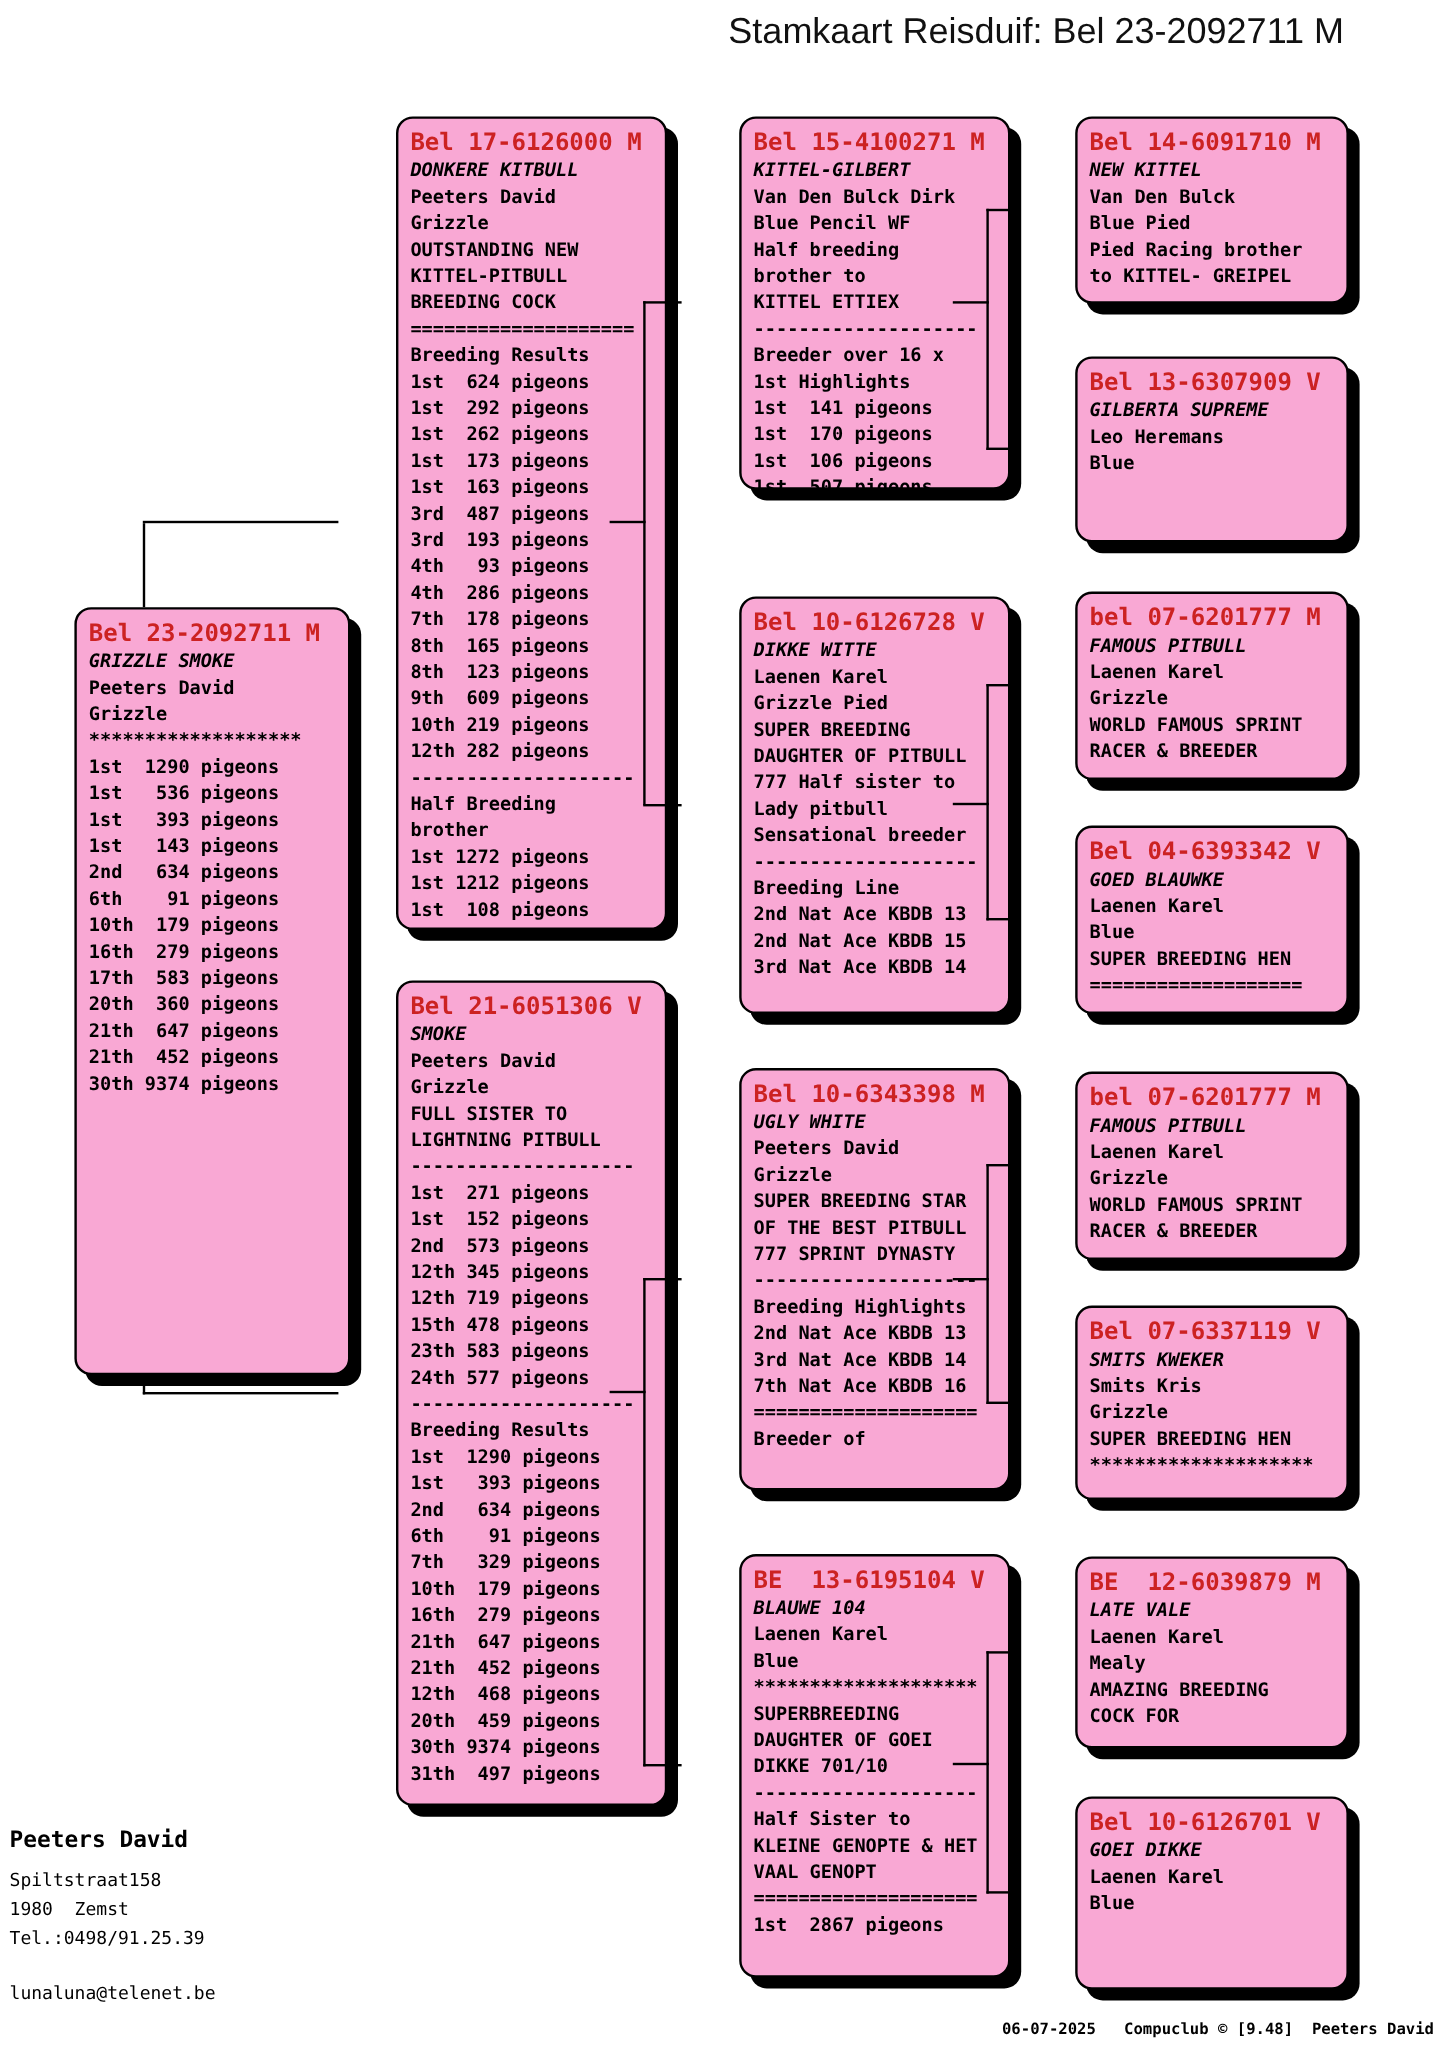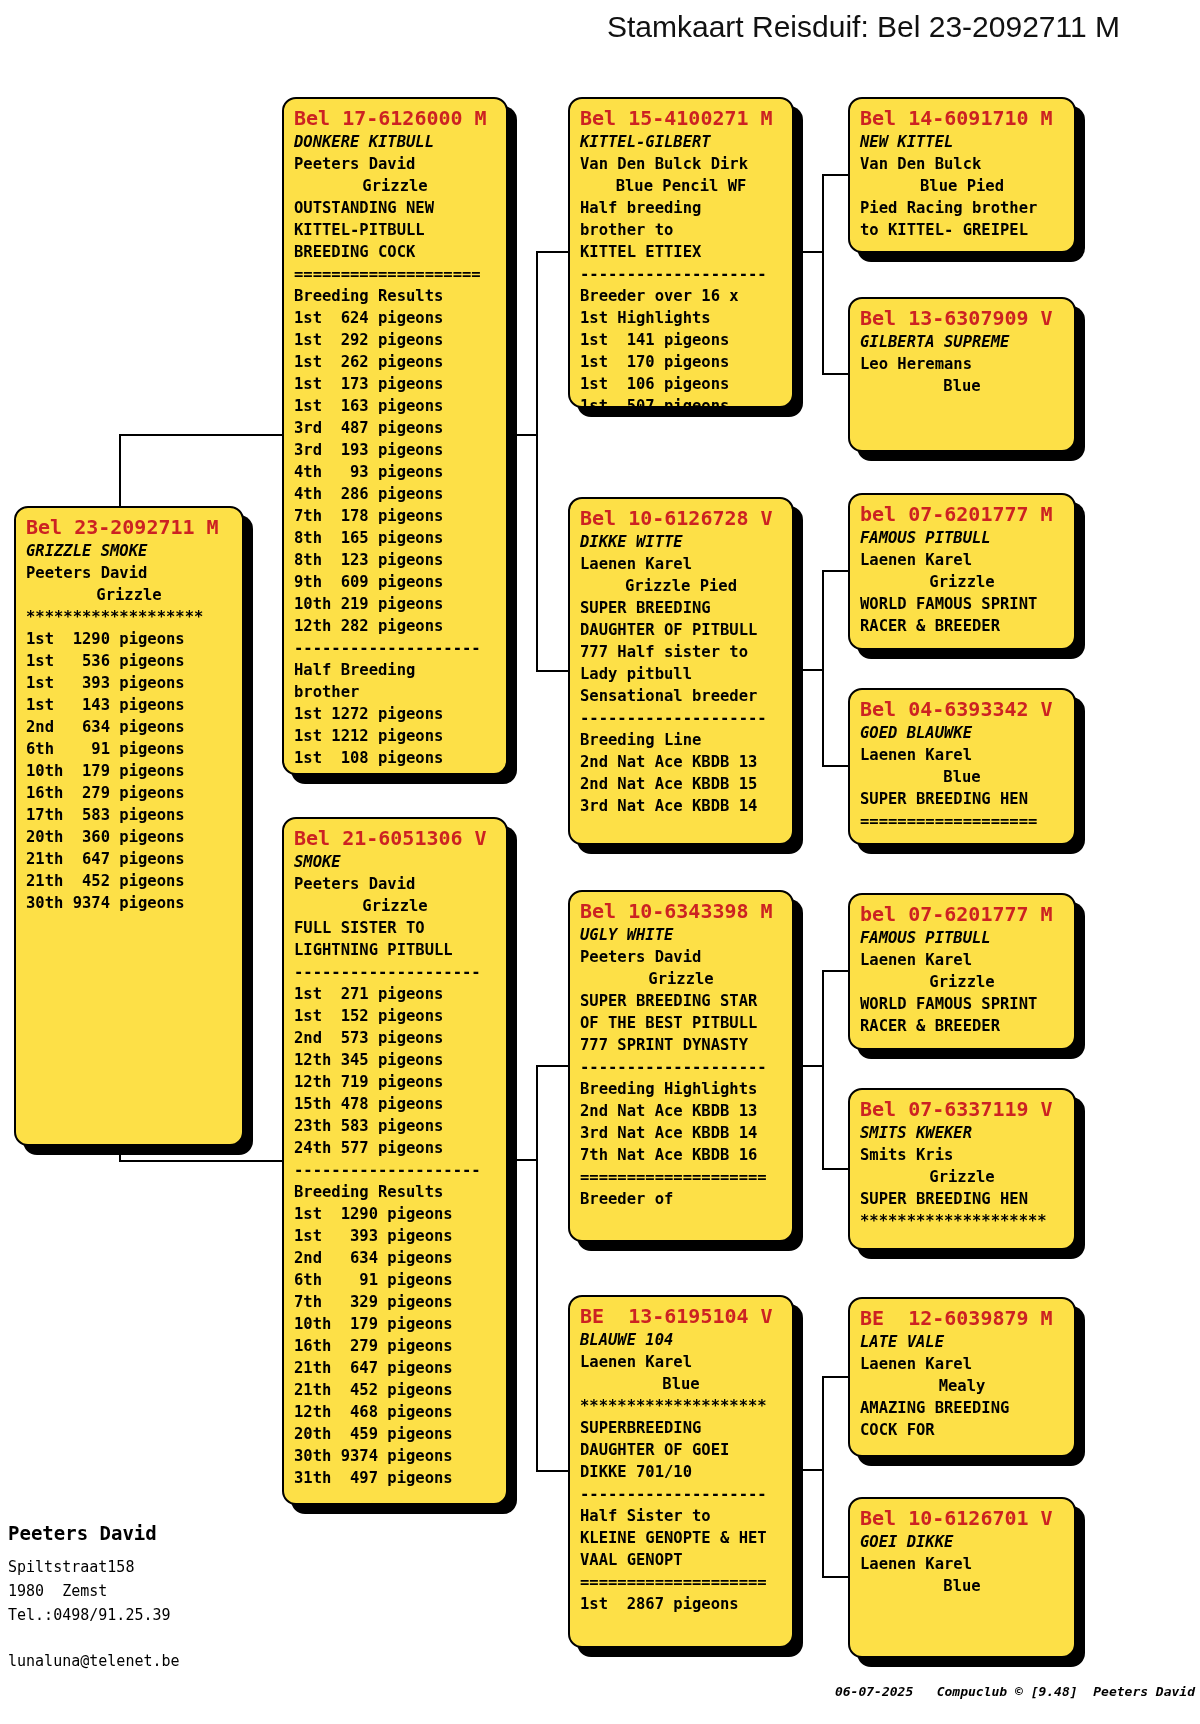--- a/index.html
+++ b/index.html
@@ -1,32 +1,32 @@
 <!DOCTYPE html>
 <html><head>
 <meta charset="utf-8">
 <style>
   html,body{margin:0;padding:0;background:#fff;}
   #card{position:relative;width:1200px;height:1724px;background:#fff;overflow:hidden;
         font-family:"DejaVu Sans Mono",monospace;}
   .title{position:absolute;left:0;top:10px;width:1120px;text-align:right;
          font-family:"Liberation Sans",sans-serif;font-size:30px;color:#111;}
-  .pbox{position:absolute;background:#fde047;border:2px solid #000;border-radius:14px;
+  .pbox{position:absolute;background:#f9a8d4;border:2px solid #000;border-radius:14px;
         box-shadow:9px 9px 0 #000;padding:7px 10px;box-sizing:border-box;
-        font-weight:bold;font-size:15.5px;line-height:22px;color:#000;}
+        font-weight:bold;font-size:15.5px;line-height:22px;color:#000;margin-left:48px;}
   .ring{color:#cc2222;font-size:20px;line-height:25px;white-space:pre;}
   .pname{font-style:italic;white-space:pre;}
   .fancier{white-space:pre;}
-  .pcolor{white-space:pre;text-align:center;}
+  .pcolor{white-space:pre;}
   .pbody{white-space:pre;}
   .hline{position:absolute;height:2px;background:#000;}
   .vline{position:absolute;width:2px;background:#000;}
   .owner-name{position:absolute;left:8px;font-size:19px;font-weight:bold;white-space:pre;}
   .owner-line{position:absolute;left:8px;font-size:15px;white-space:pre;}
-  .footer{position:absolute;right:5px;top:1684px;font-size:13px;font-style:italic;
+  .footer{position:absolute;right:5px;top:1684px;font-size:13px;
           font-weight:bold;white-space:pre;}
 </style>
 </head>
 <body>
 
 <div id="card">
 
   <div class="title">Stamkaart Reisduif: Bel 23-2092711 M</div>
 
   <div class="pbox" style="left:14px;top:506px;width:230px;height:640px">

